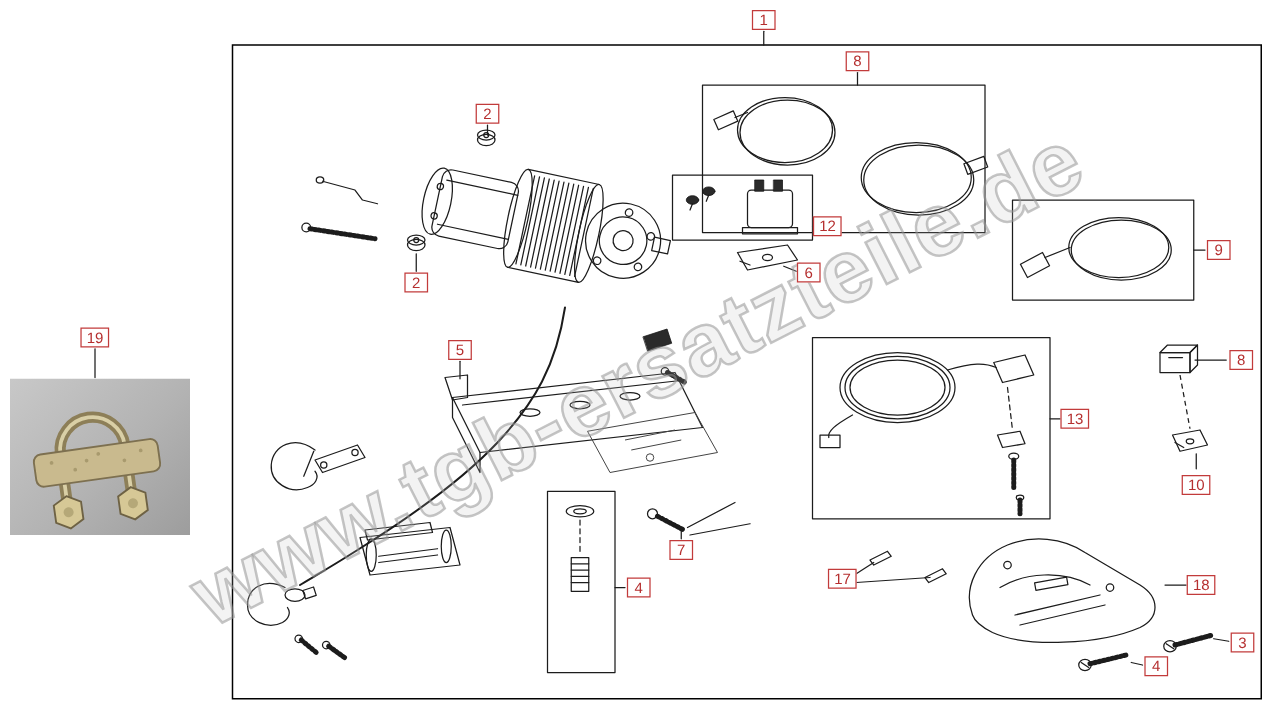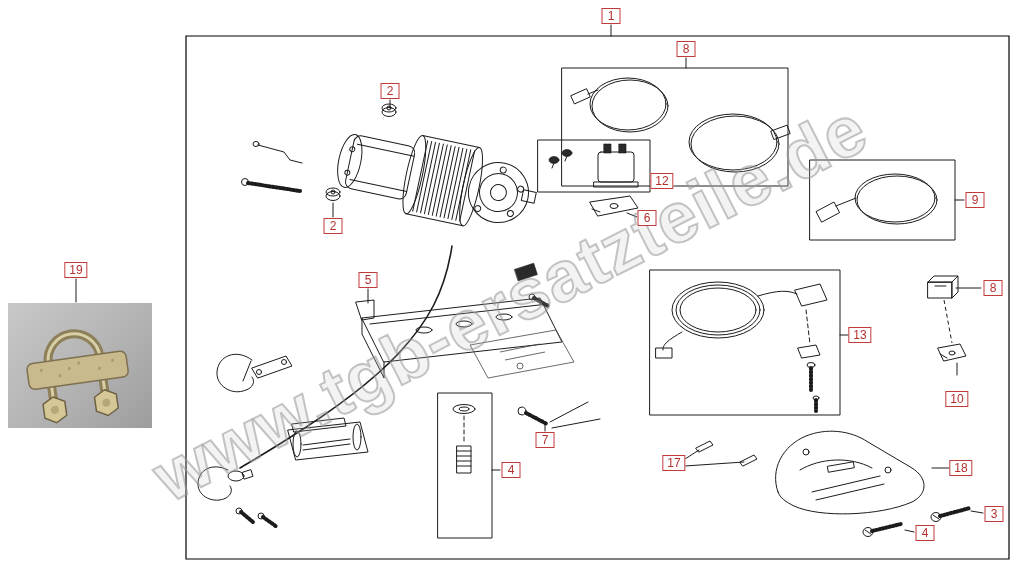--- a/index.html
+++ b/index.html
@@ -290,21 +290,21 @@
   <div class="callout" style="left:611px; top:16px;">1</div>
   <div class="callout" style="left:390px; top:91px;">2</div>
   <div class="callout" style="left:333px; top:226px;">2</div>
   <div class="callout" style="left:994px; top:514px;">3</div>
   <div class="callout" style="left:925px; top:533px;">4</div>
   <div class="callout" style="left:368px; top:280px;">5</div>
   <div class="callout" style="left:647px; top:218px;">6</div>
   <div class="callout" style="left:545px; top:440px;">7</div>
   <div class="callout" style="left:686px; top:49px;">8</div>
   <div class="callout" style="left:975px; top:200px;">9</div>
-  <div class="callout" style="left:957px; top:399px;">10</div>
+  <div class="callout" style="left:957px; top:388px;">10</div>
   <div class="callout" style="left:511px; top:470px;">4</div>
   <div class="callout" style="left:662px; top:181px;">12</div>
   <div class="callout" style="left:860px; top:335px;">13</div>
   <div class="callout" style="left:993px; top:288px;">8</div>
   <div class="callout" style="left:961px; top:468px;">18</div>
   <div class="callout" style="left:674px; top:463px;">17</div>
   <div class="callout" style="left:76px;  top:270px;">19</div>
 
 </div>
 

